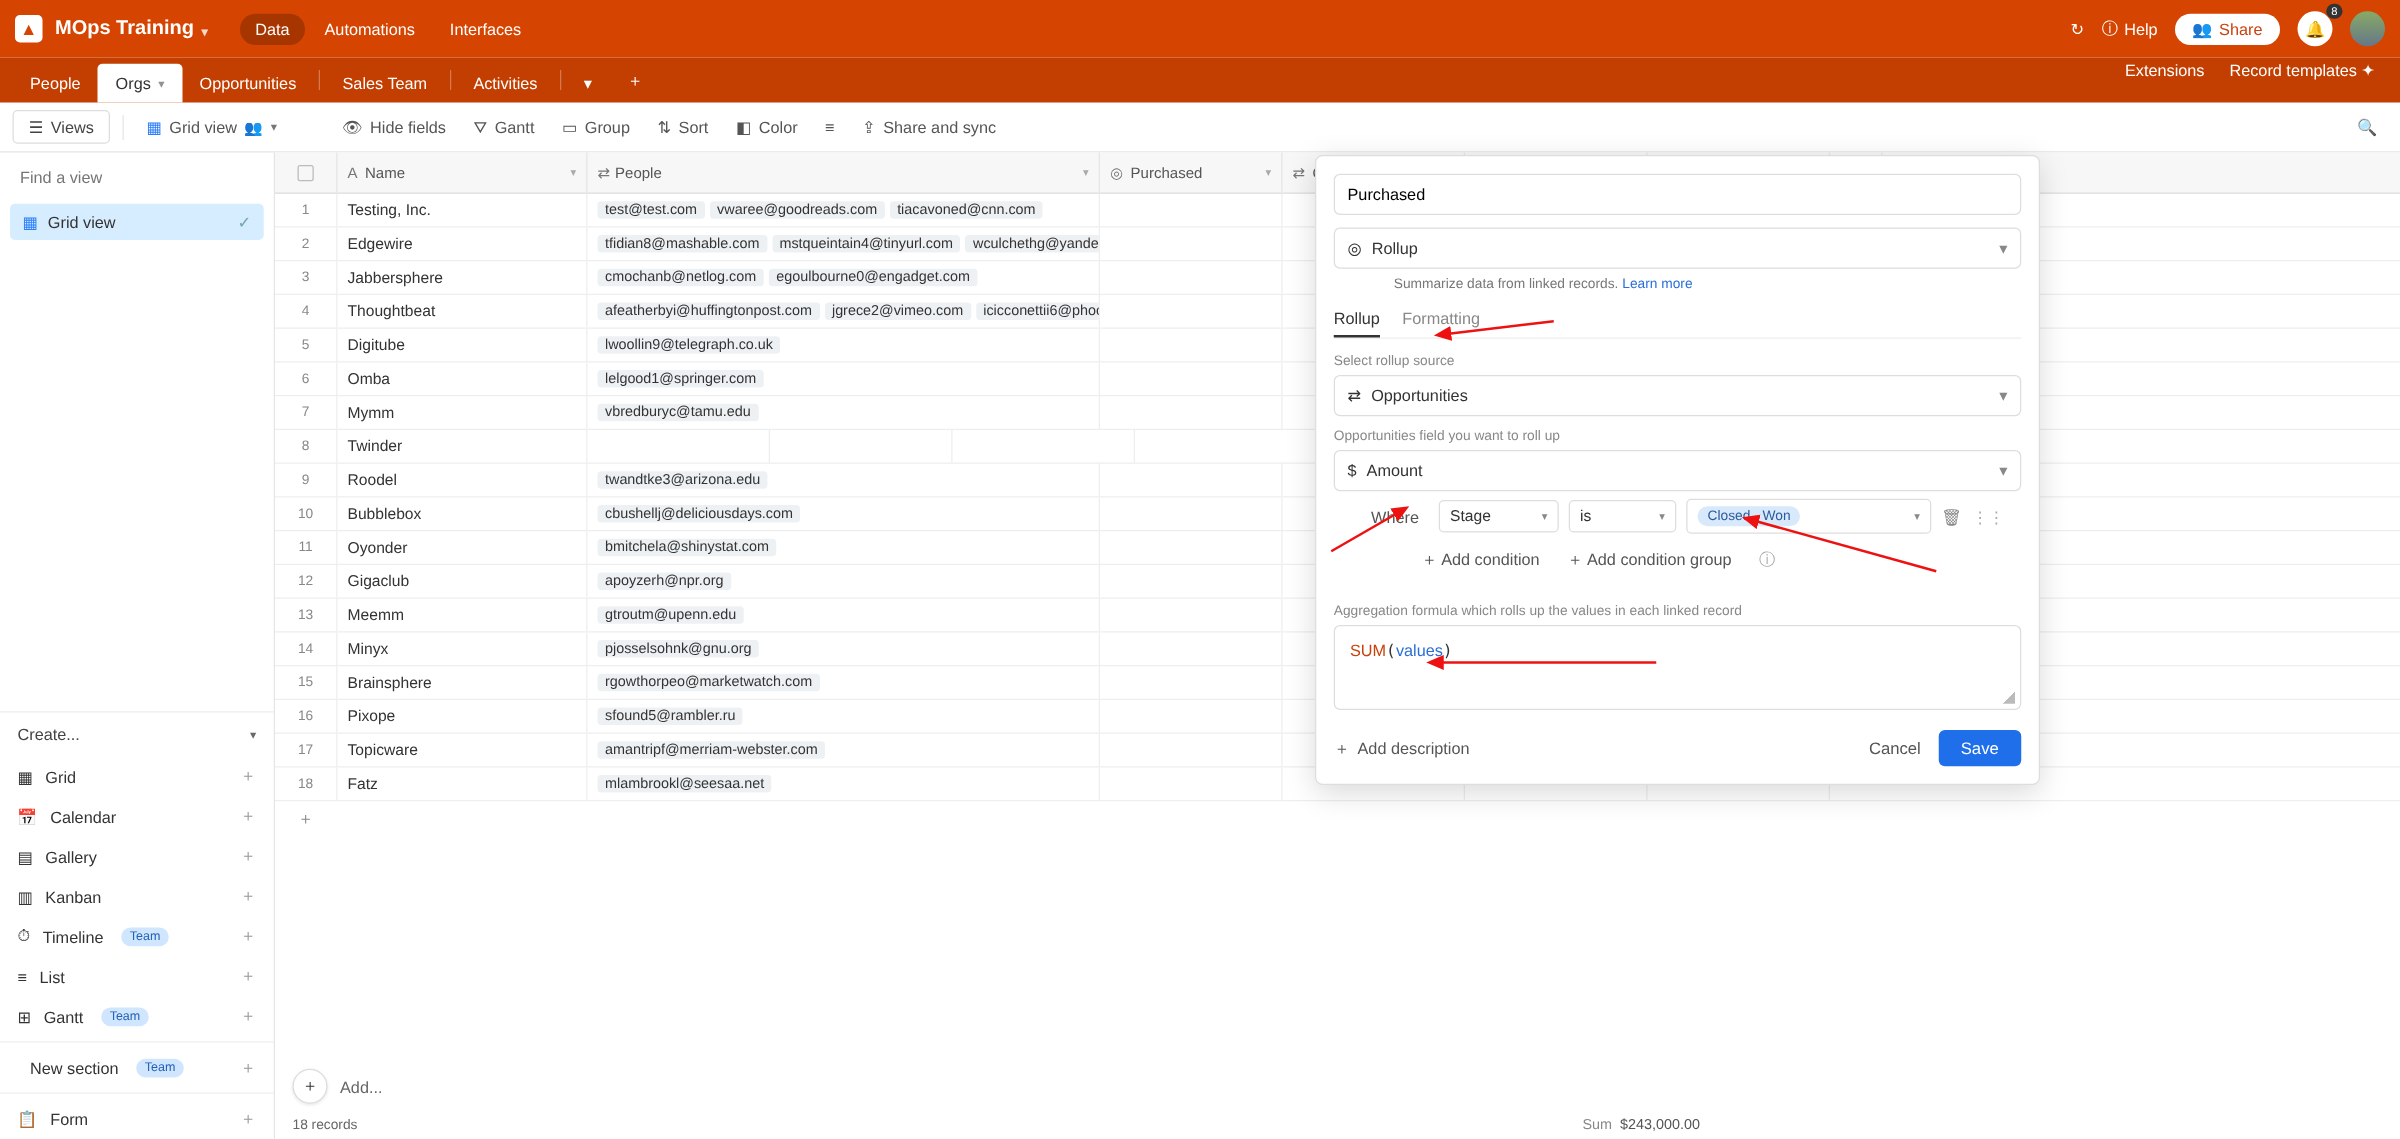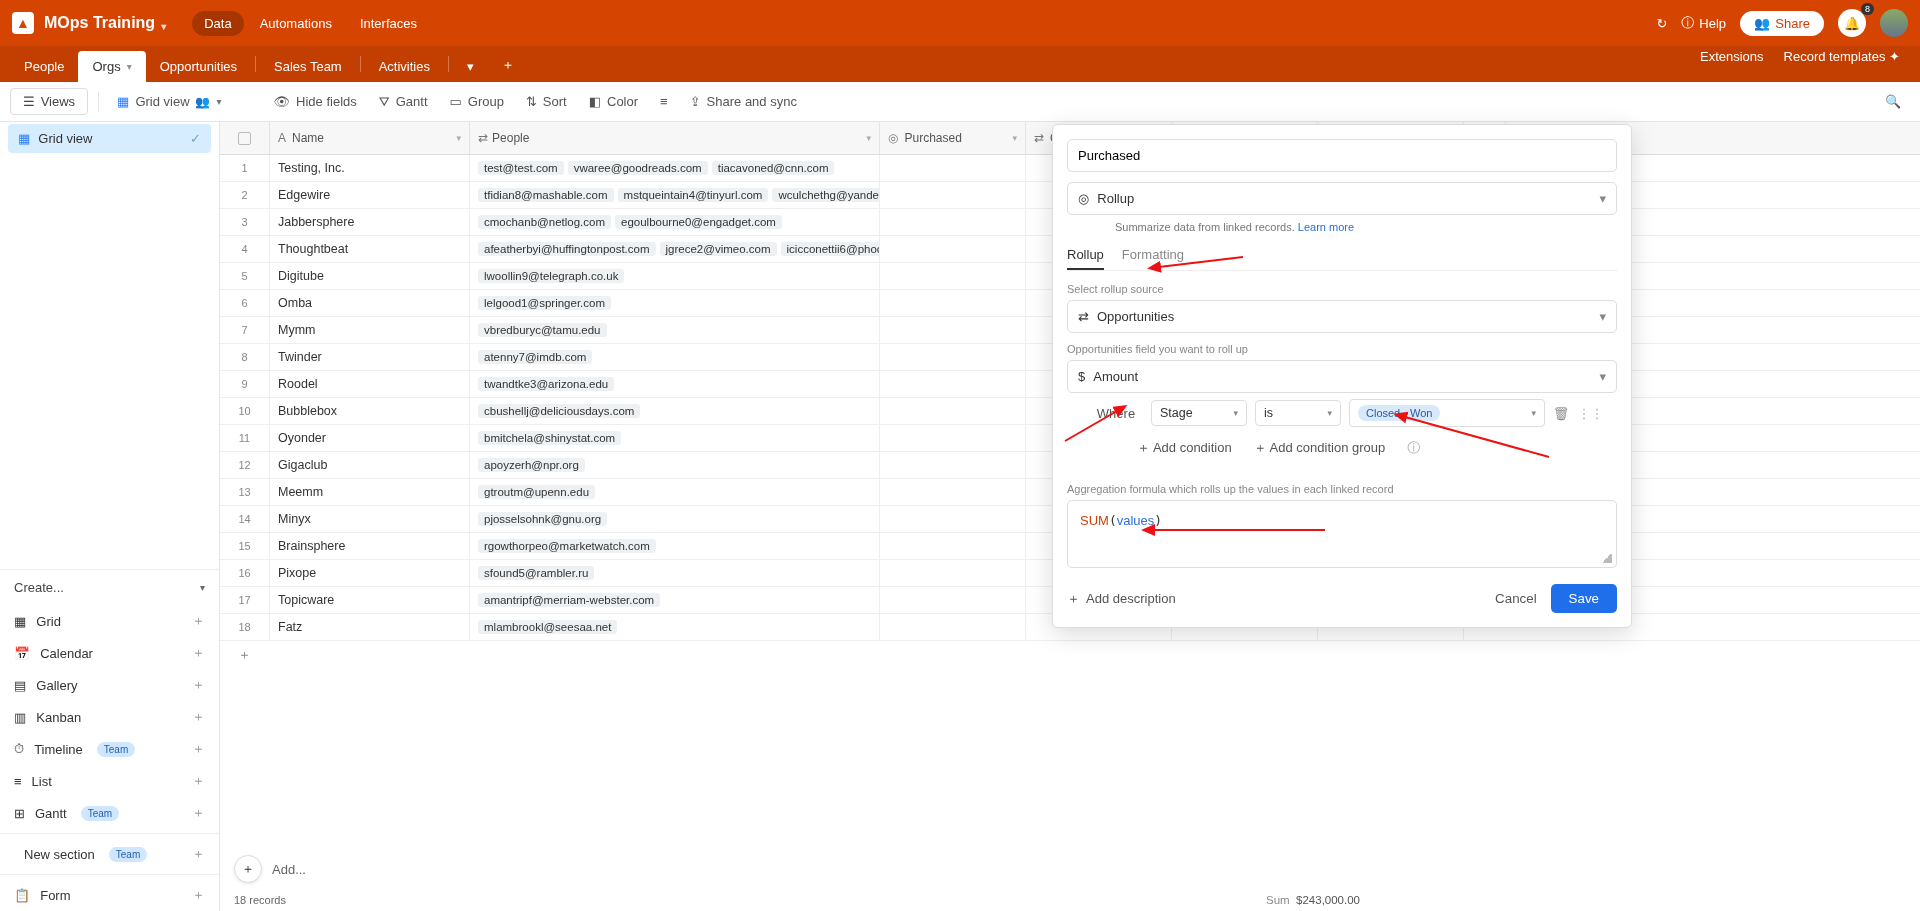--- a/index.html
+++ b/index.html
@@ -208,20 +208,23 @@
     </div>
   <div class="spacer"></div>
   <div class="tool">
       <span>🔍</span>
     </div>
 </div>
 
 <div class="main">
 
   <div class="sidebar">
+    <div class="sb-search">
+      <input placeholder="Find a view" style="">
+    </div>
     <div class="sb-view active">
       <span style="color:#2d7ff9">▦</span>
       <span>Grid view</span>
       <span style="margin-left:auto;color:#7aa">✓</span>
     </div>
     <div class="sb-spacer"></div>
     <div class="create-sec">
       <span>Create...</span>
       <span class="chev">▾</span>
     </div>
@@ -397,23 +400,20 @@
             <span class="chip">vbredburyc@tamu.edu</span>
           </div>
     <div class="cell purchcell"></div>
     <div class="cell oppcell"></div>
     <div class="cell csmcell"></div>
     <div class="cell notescell"></div>
   </div>
         <div class="row">
     <div class="cell rownum">8</div>
     <div class="cell namecell">Twinder</div>
-    <div class="cell peoplecell">
-            <span class="chip">atenny7@imdb.com</span>
-          </div>
     <div class="cell purchcell"></div>
     <div class="cell oppcell"></div>
     <div class="cell csmcell"></div>
     <div class="cell notescell"></div>
   </div>
         <div class="row">
     <div class="cell rownum">9</div>
     <div class="cell namecell">Roodel</div>
     <div class="cell peoplecell">
             <span class="chip">twandtke3@arizona.edu</span>

